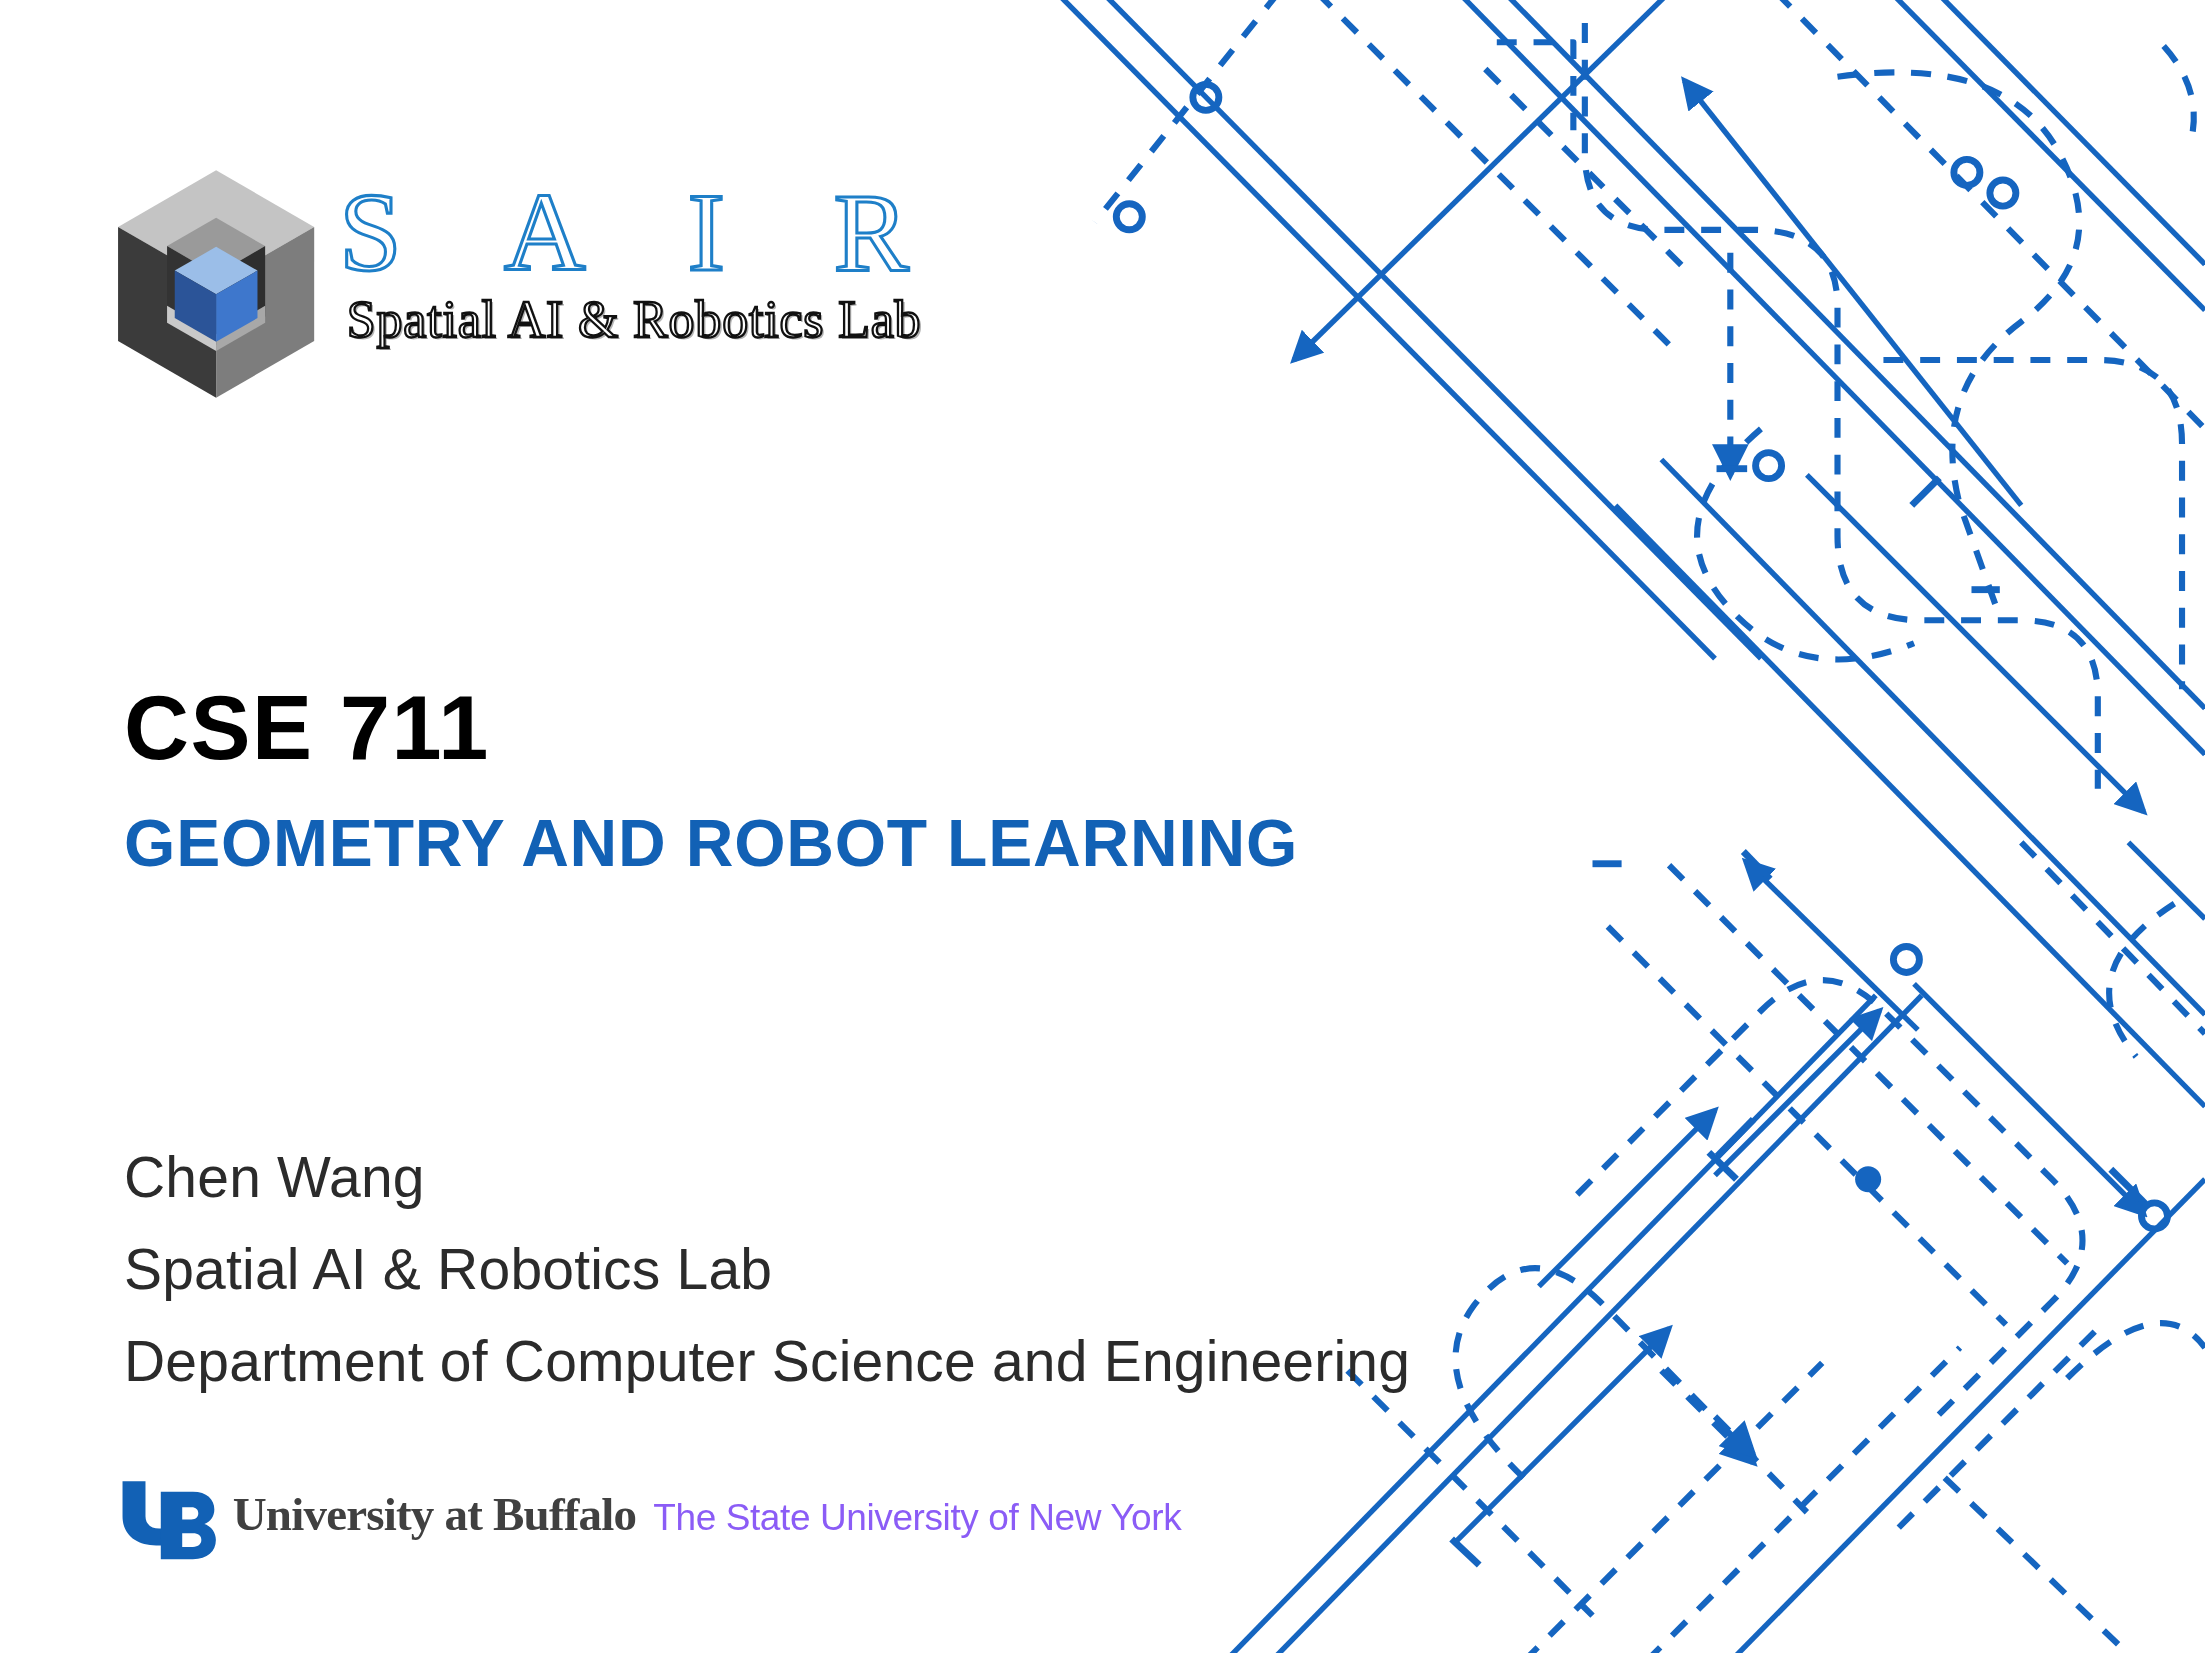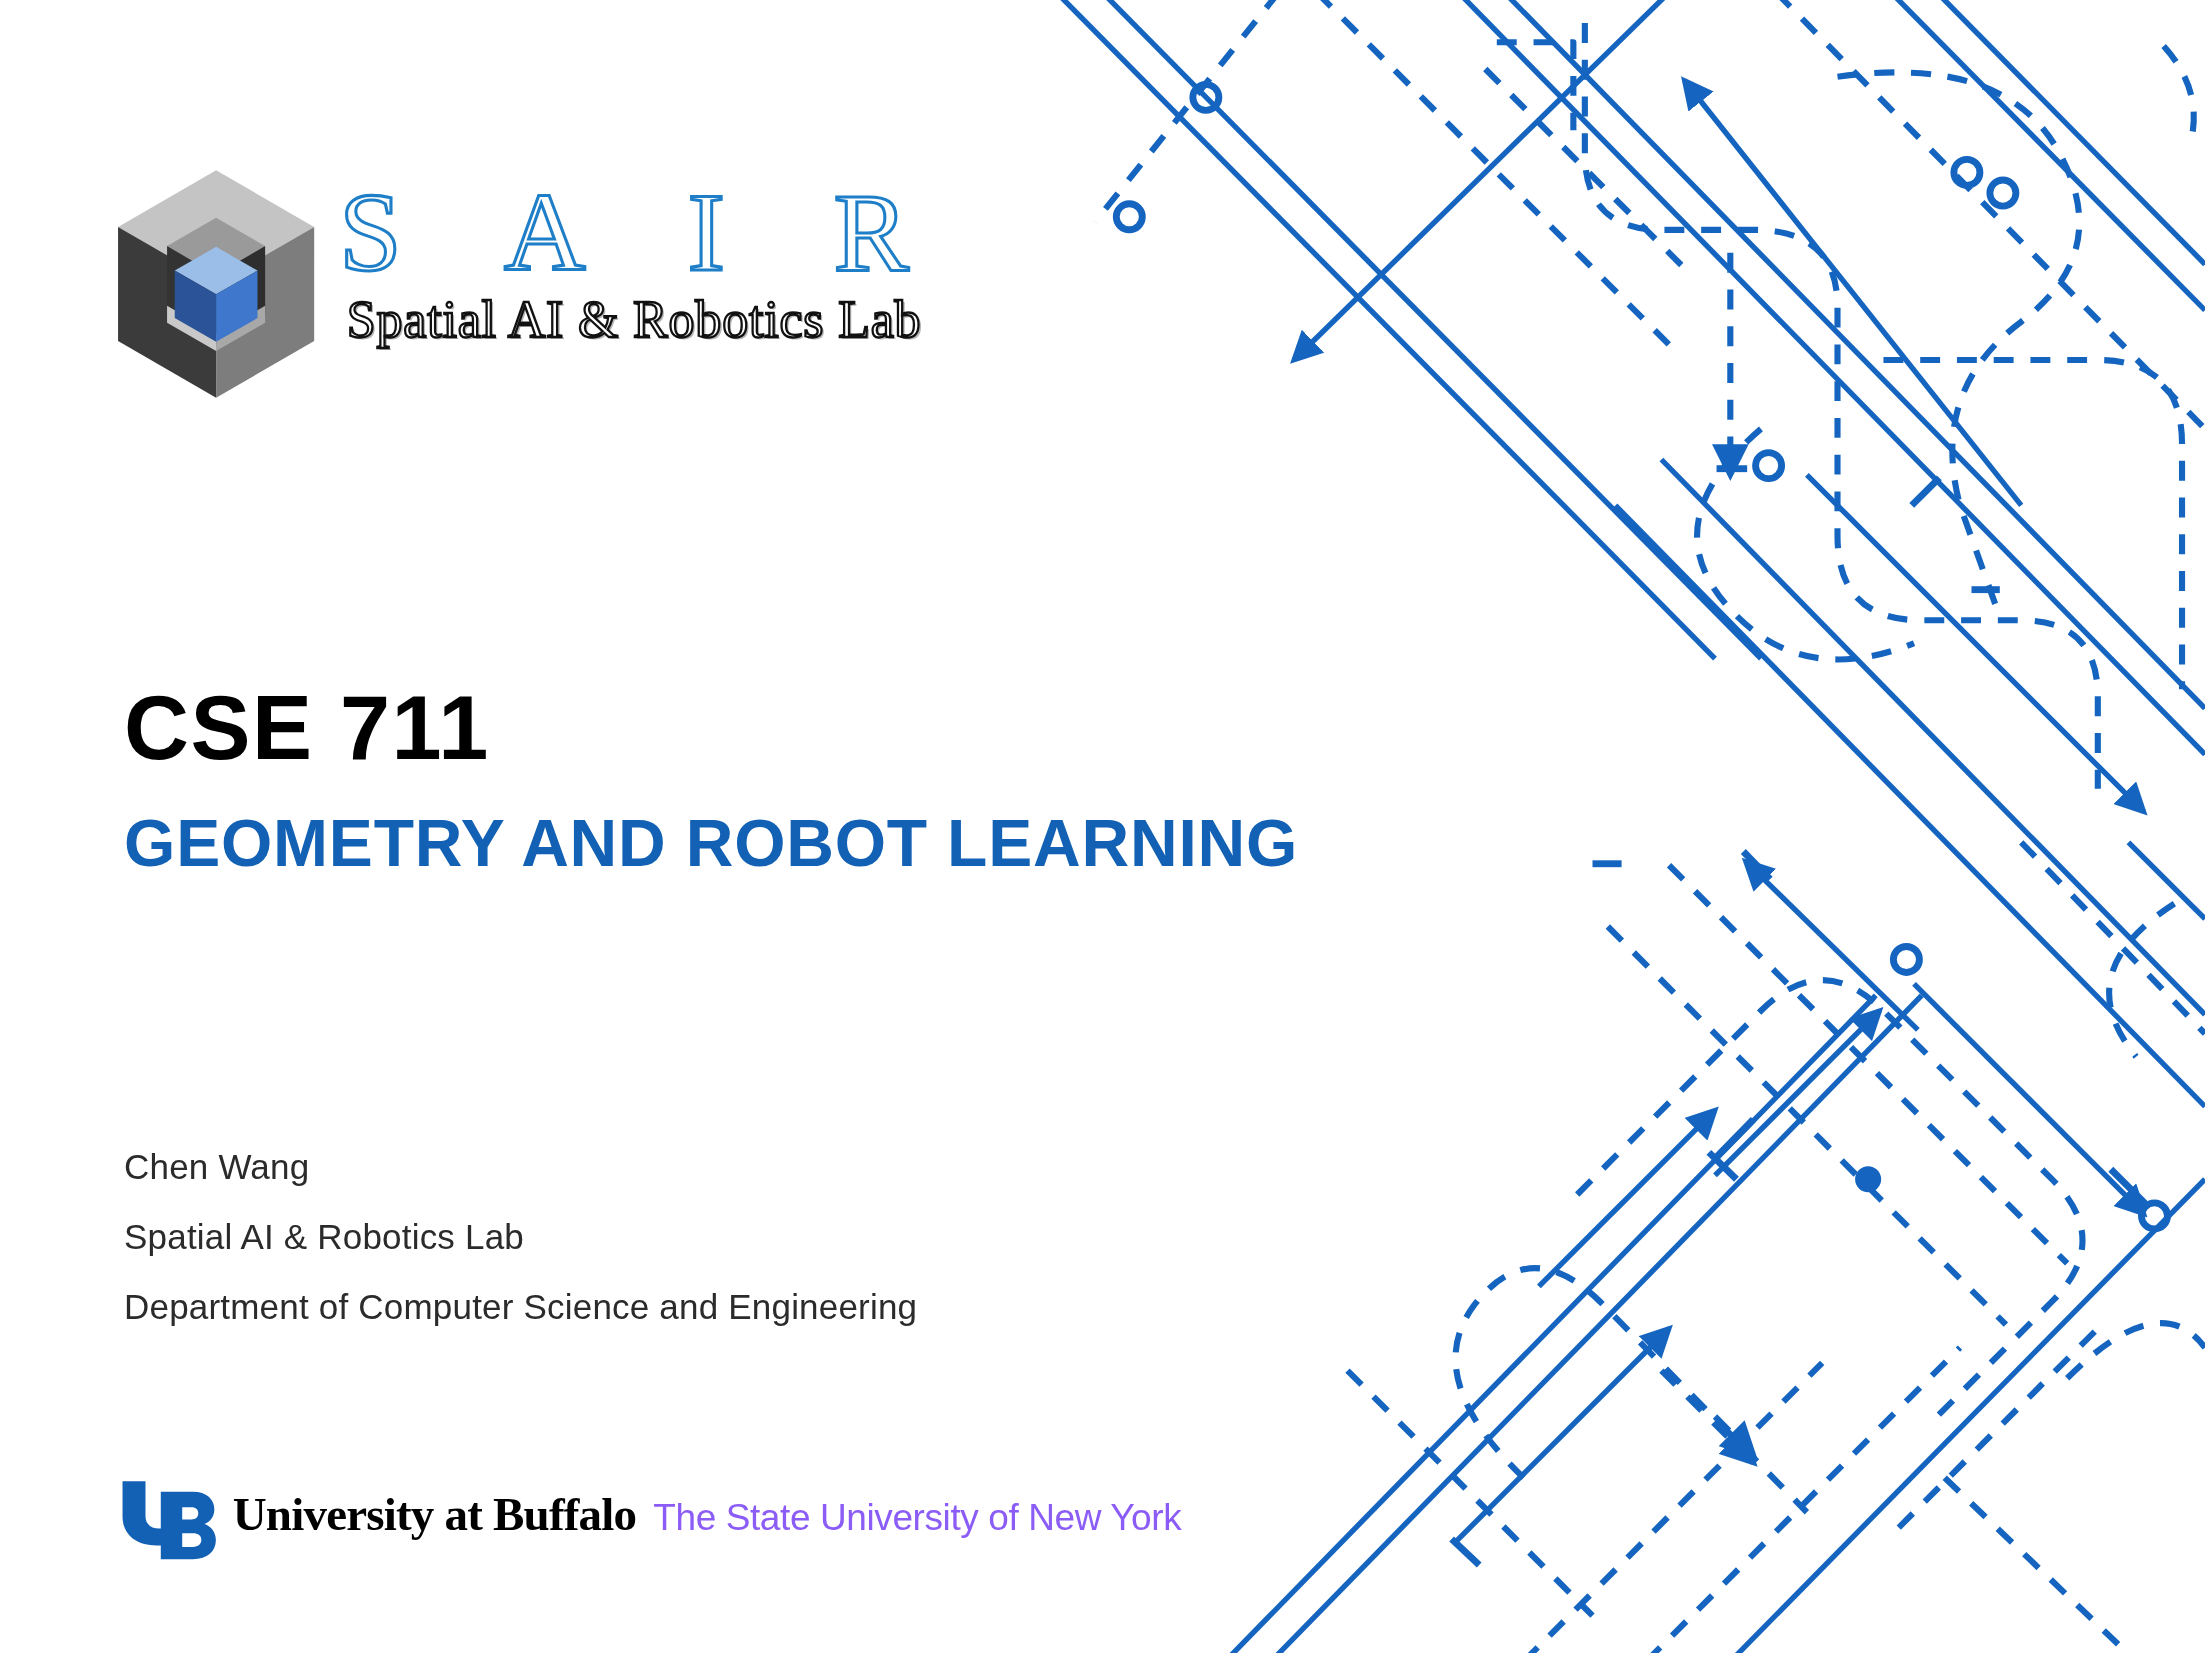--- a/index.html
+++ b/index.html
@@ -46,32 +46,32 @@
       letter-spacing:1.5px;line-height:1.06;margin:0;
   }
   #course-name{
       font-size:66px;font-weight:bold;color:#1261B5;
       letter-spacing:0.8px;line-height:1.1;margin:31px 0 0 0;
   }
 
   
   #author-block{position:absolute;left:124px;top:1149px;width:1378px;}
   .author-line{
-      font-size:35px;color:#2B2B2B;line-height:1.0;margin:0 0 35px 0;
+      font-size:57px;color:#2B2B2B;line-height:1.0;margin:0 0 35px 0;
       letter-spacing:0.2px;
   }
   .author-line:last-child{margin-bottom:7px;}
 
   
   #ub-footer{position:absolute;left:121px;top:1478px;height:100px;
              display:flex;align-items:flex-start;}
   #ub-mark{width:101px;height:92px;flex:0 0 auto;margin-right:10.7px;}
   #ub-text{display:flex;align-items:baseline;padding-top:9.2px;white-space:nowrap;}
   #ub-name{
-      font-size:47px;font-weight:bold;color:#000000;letter-spacing:-0.8px;
+      font-size:47px;font-weight:bold;color:#404040;letter-spacing:-0.8px;
       font-family:"Liberation Serif",serif;
   }
   #ub-tagline{
       font-size:37px;color:#8b5cf6;margin-left:17px;letter-spacing:-0.4px;
   }
 </style>
 </head>
 <body>
 
 <div id="slide">

